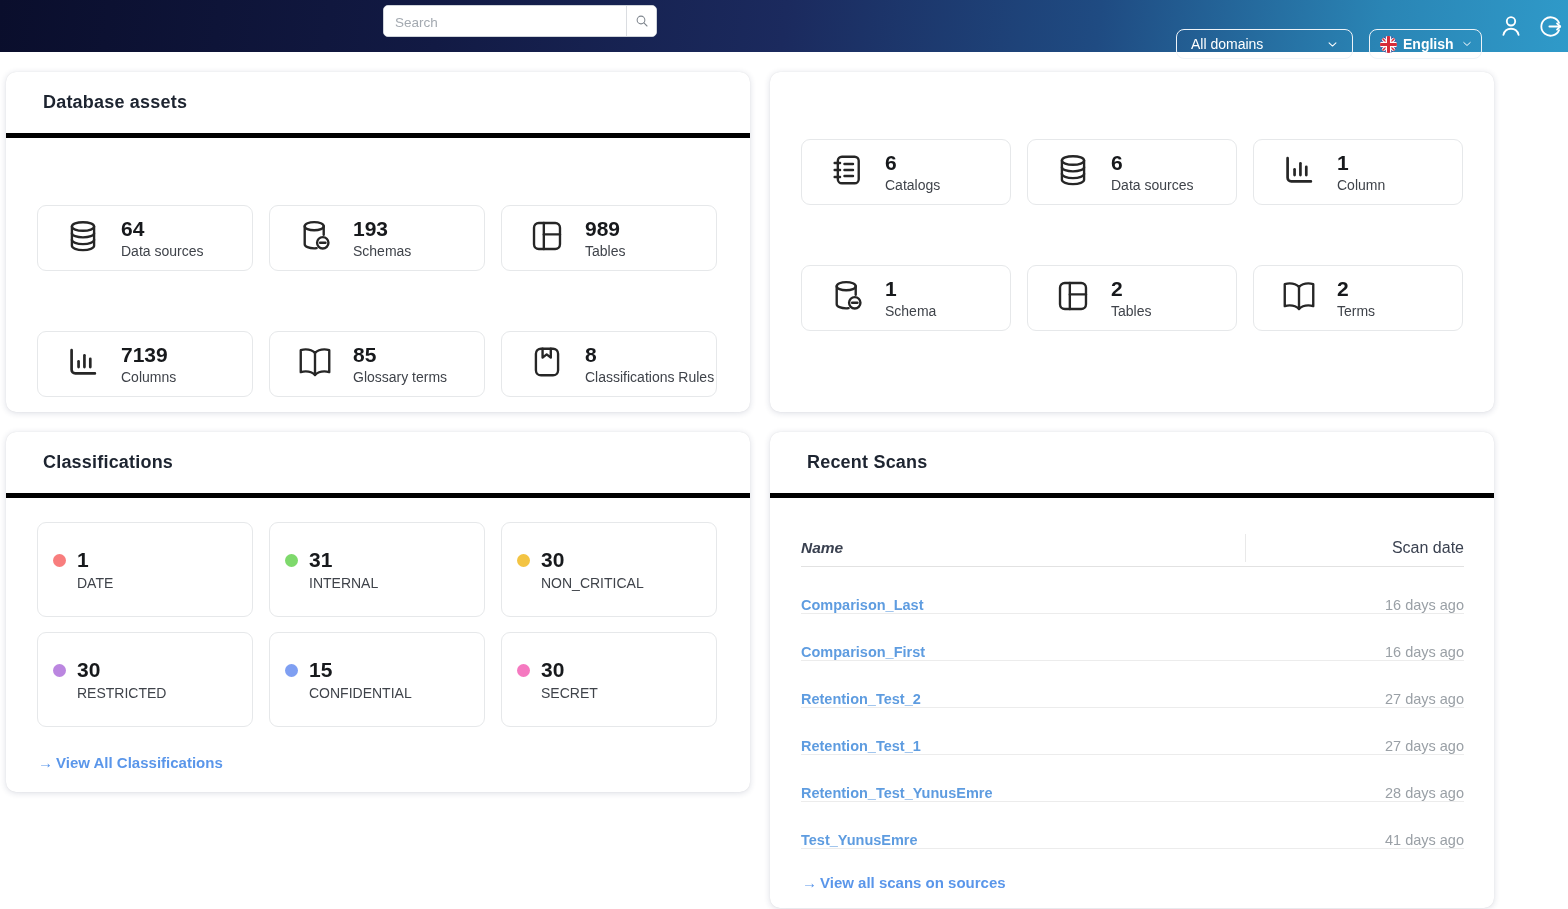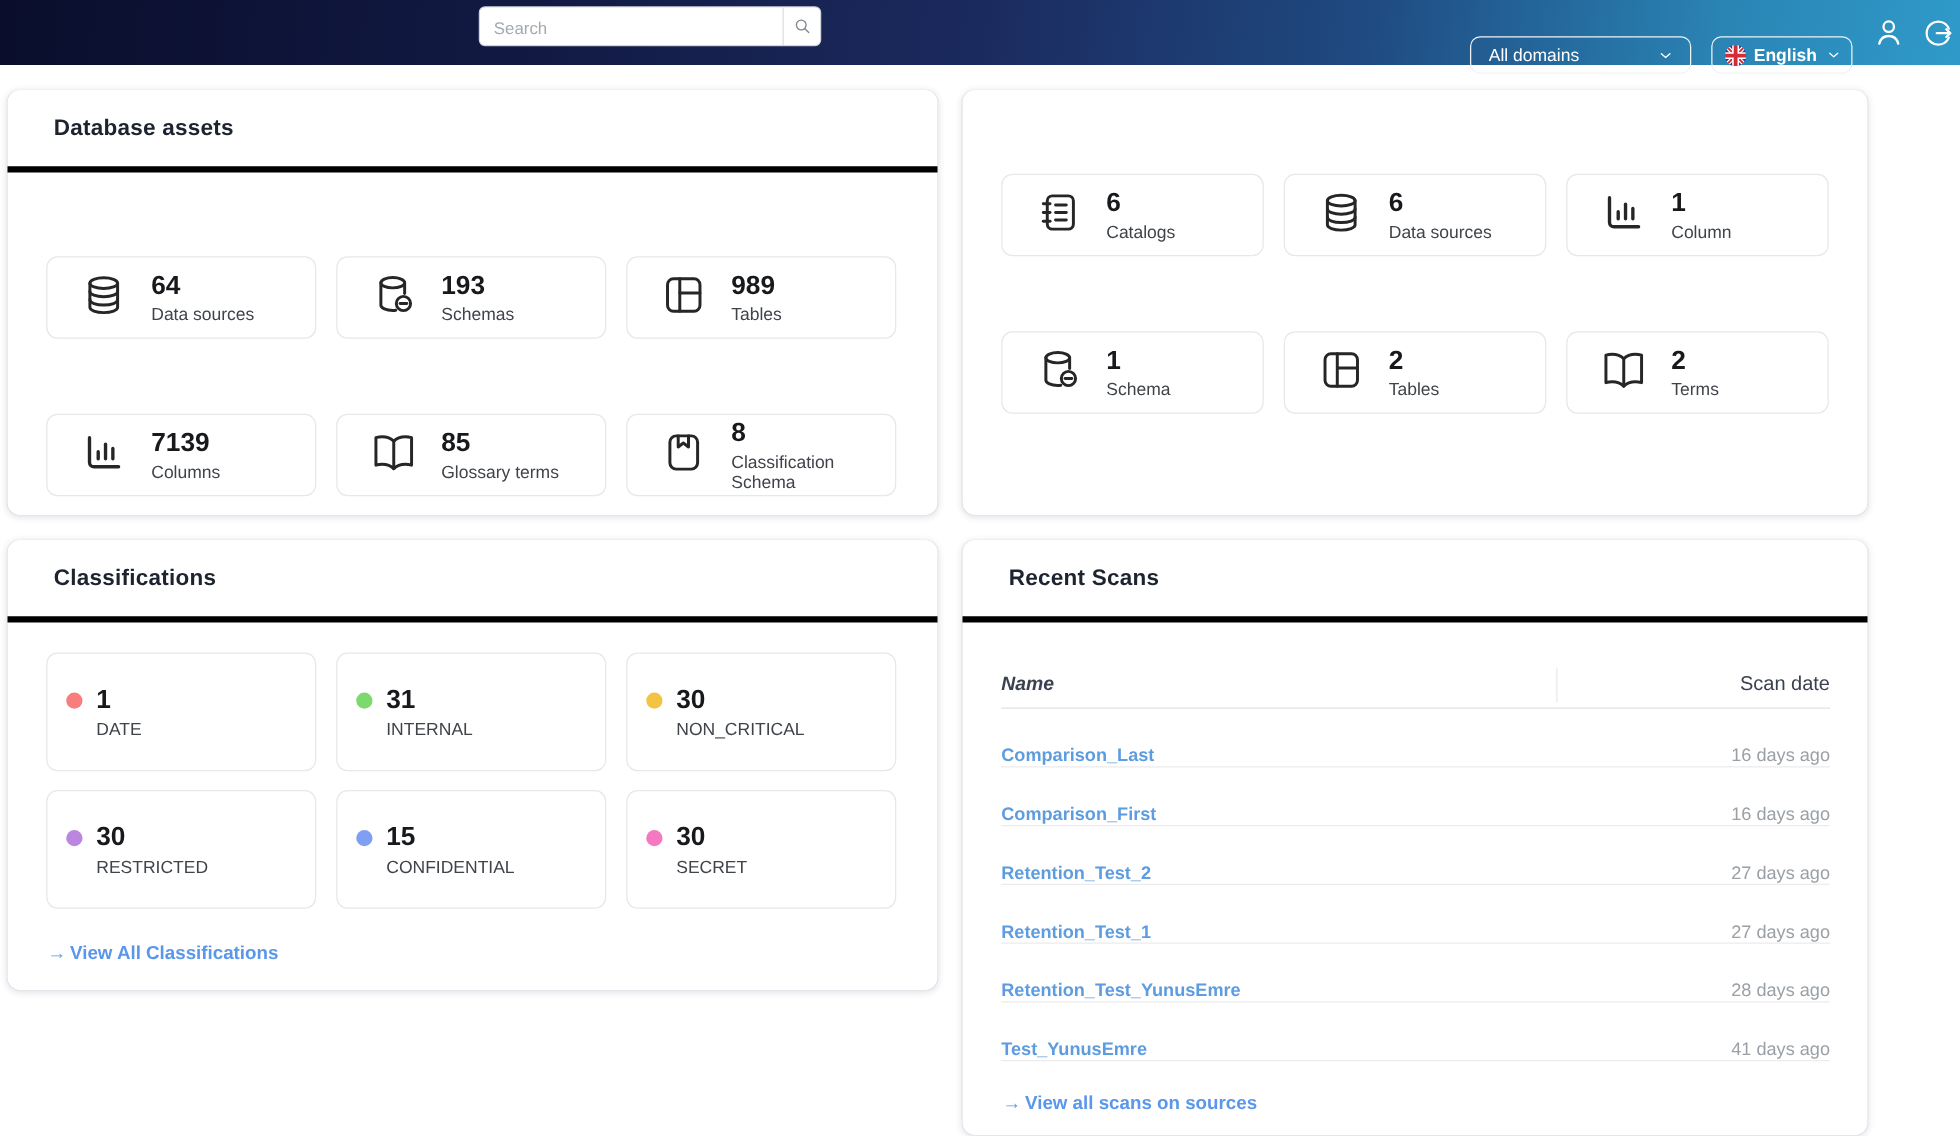--- a/index.html
+++ b/index.html
@@ -238,21 +238,21 @@
           <div class="tile-value">85</div>
            <div class="tile-label">Glossary terms</div>
         </div>
     </div>
     <div class="tile">
       <span><svg viewBox="0 0 24 24" width="38" height="38">
             <use href="#i-book-mark"></use>
           </svg></span>
       <div>
           <div class="tile-value">8</div>
-           <div class="tile-label">Classification Schema</div>
+           <div class="tile-label">Classifications Rules</div>
         </div>
     </div>
   </div>
 </div>
 
 <div class="card card-your">
   <div class="tile-grid your">
     <div class="tile">
       <span><svg viewBox="0 0 24 24" width="38" height="38">
             <use href="#i-catalog"></use>

